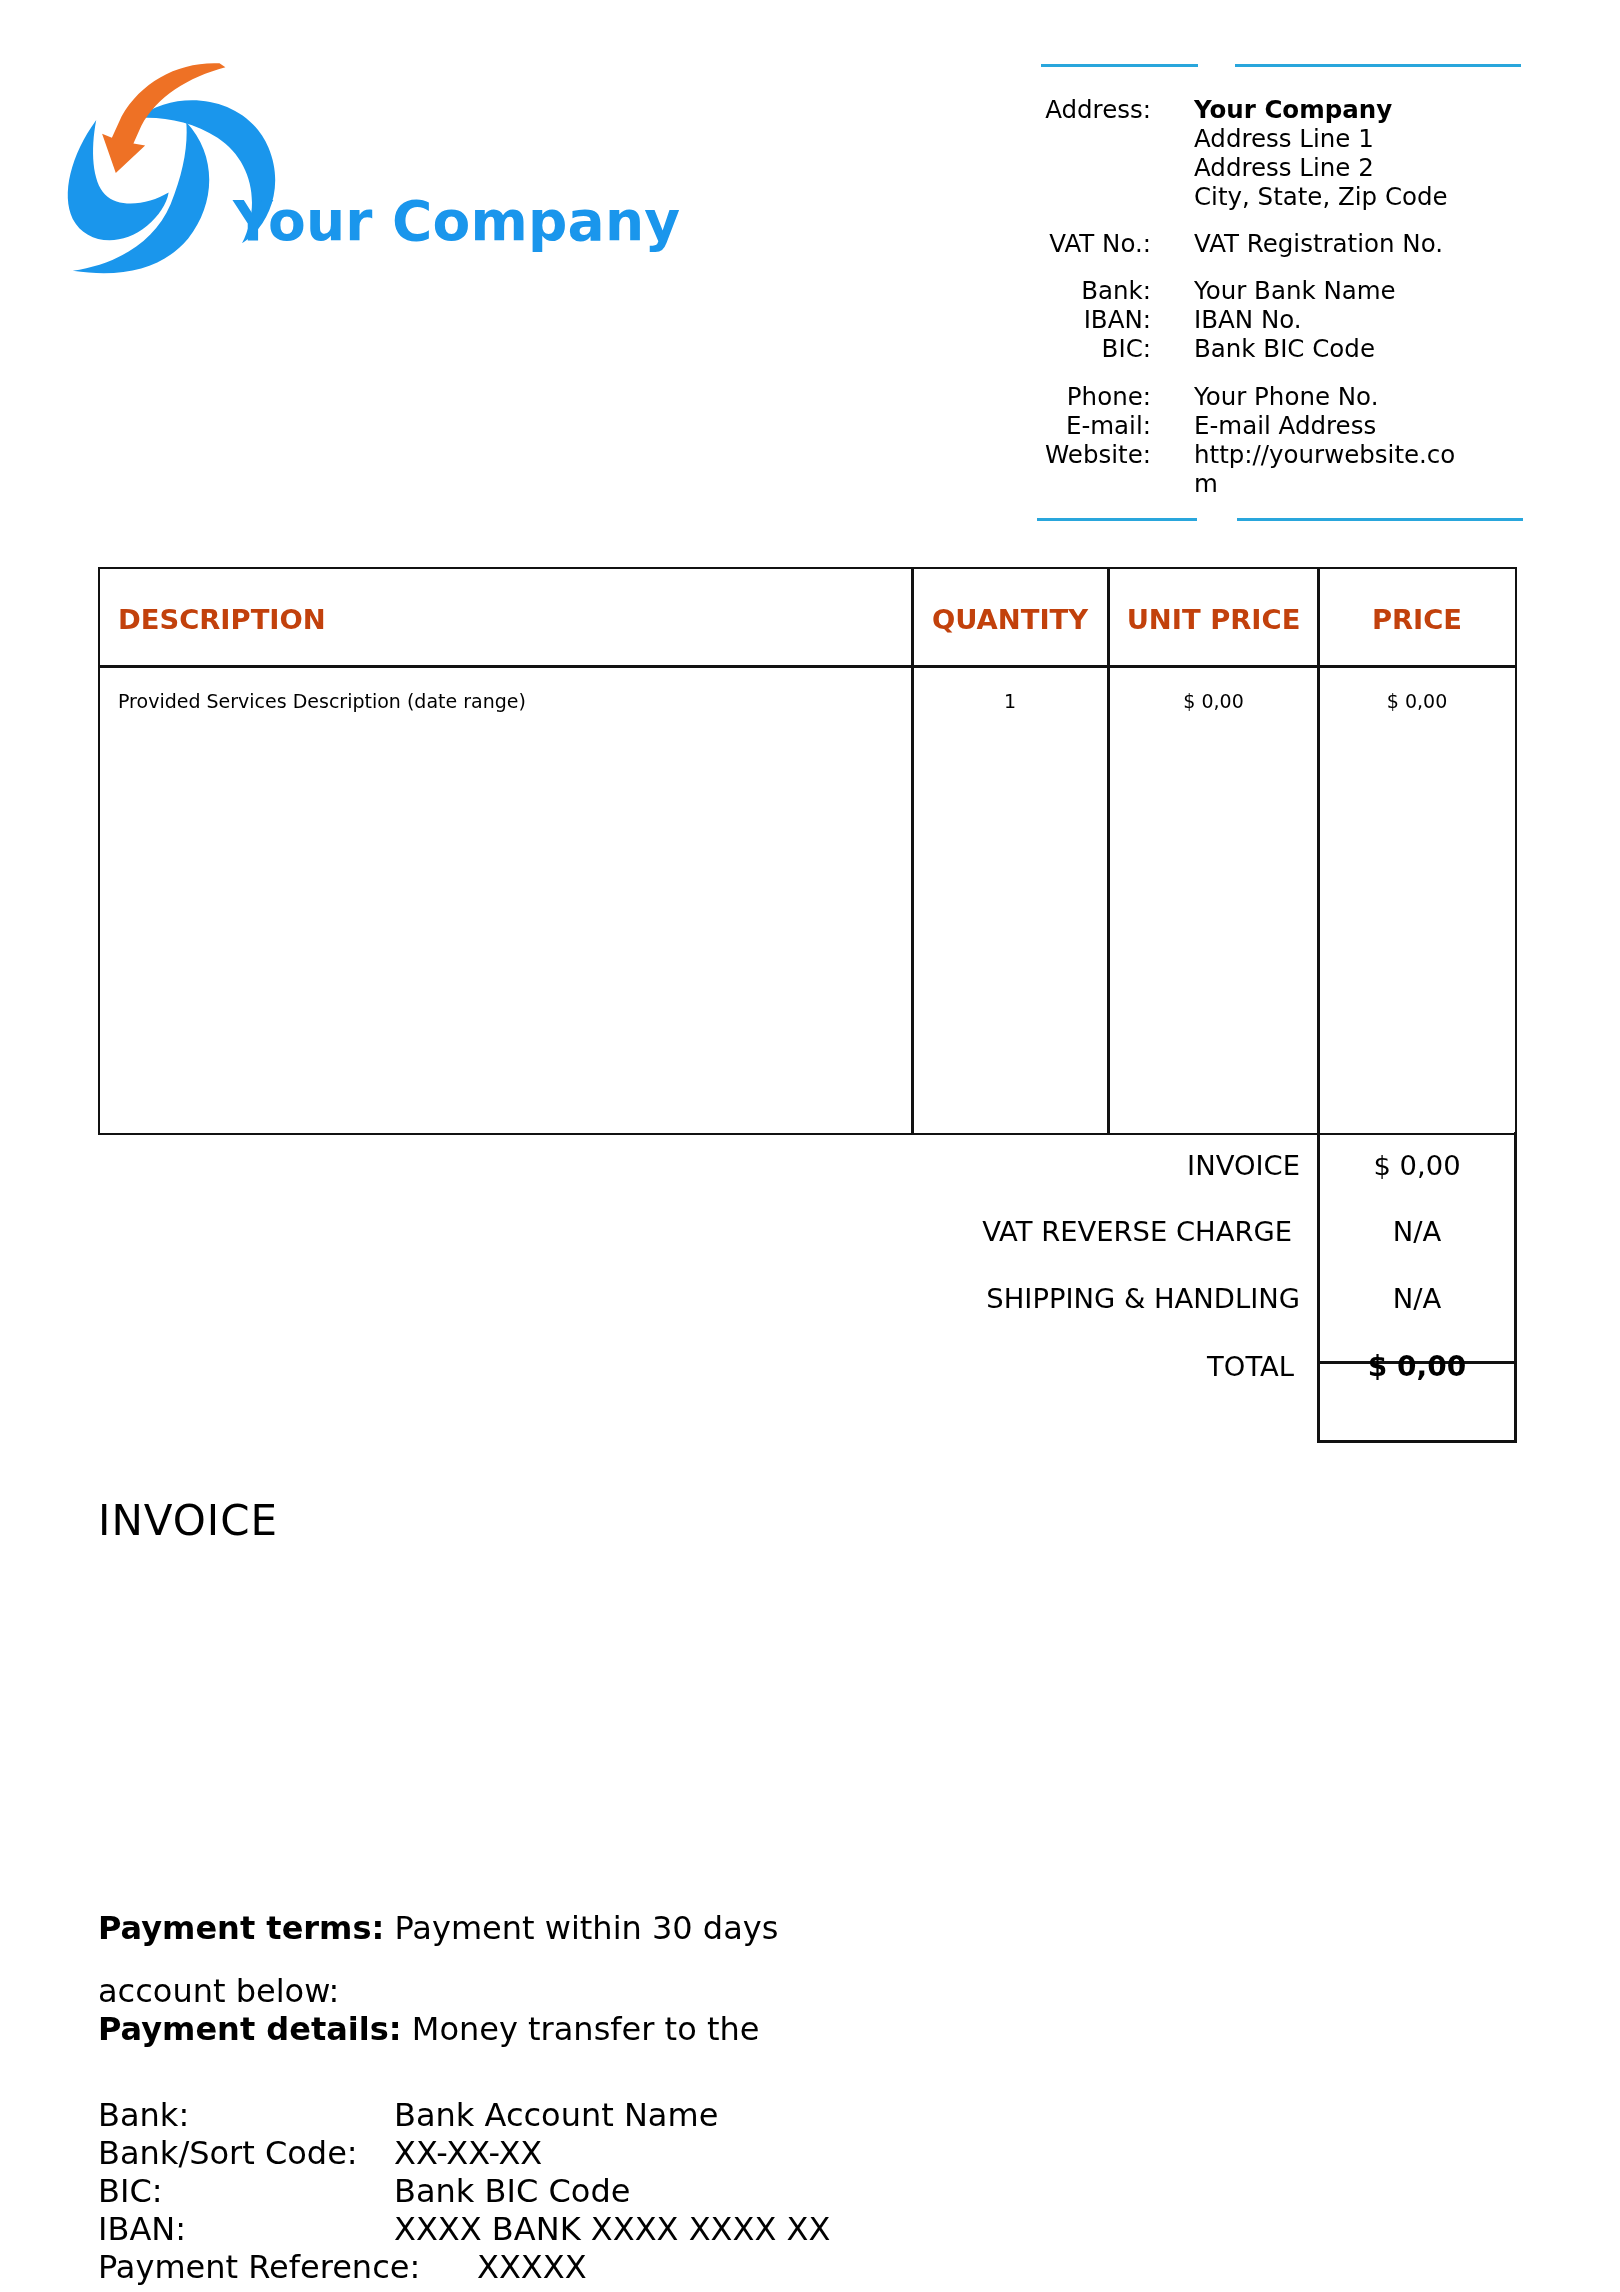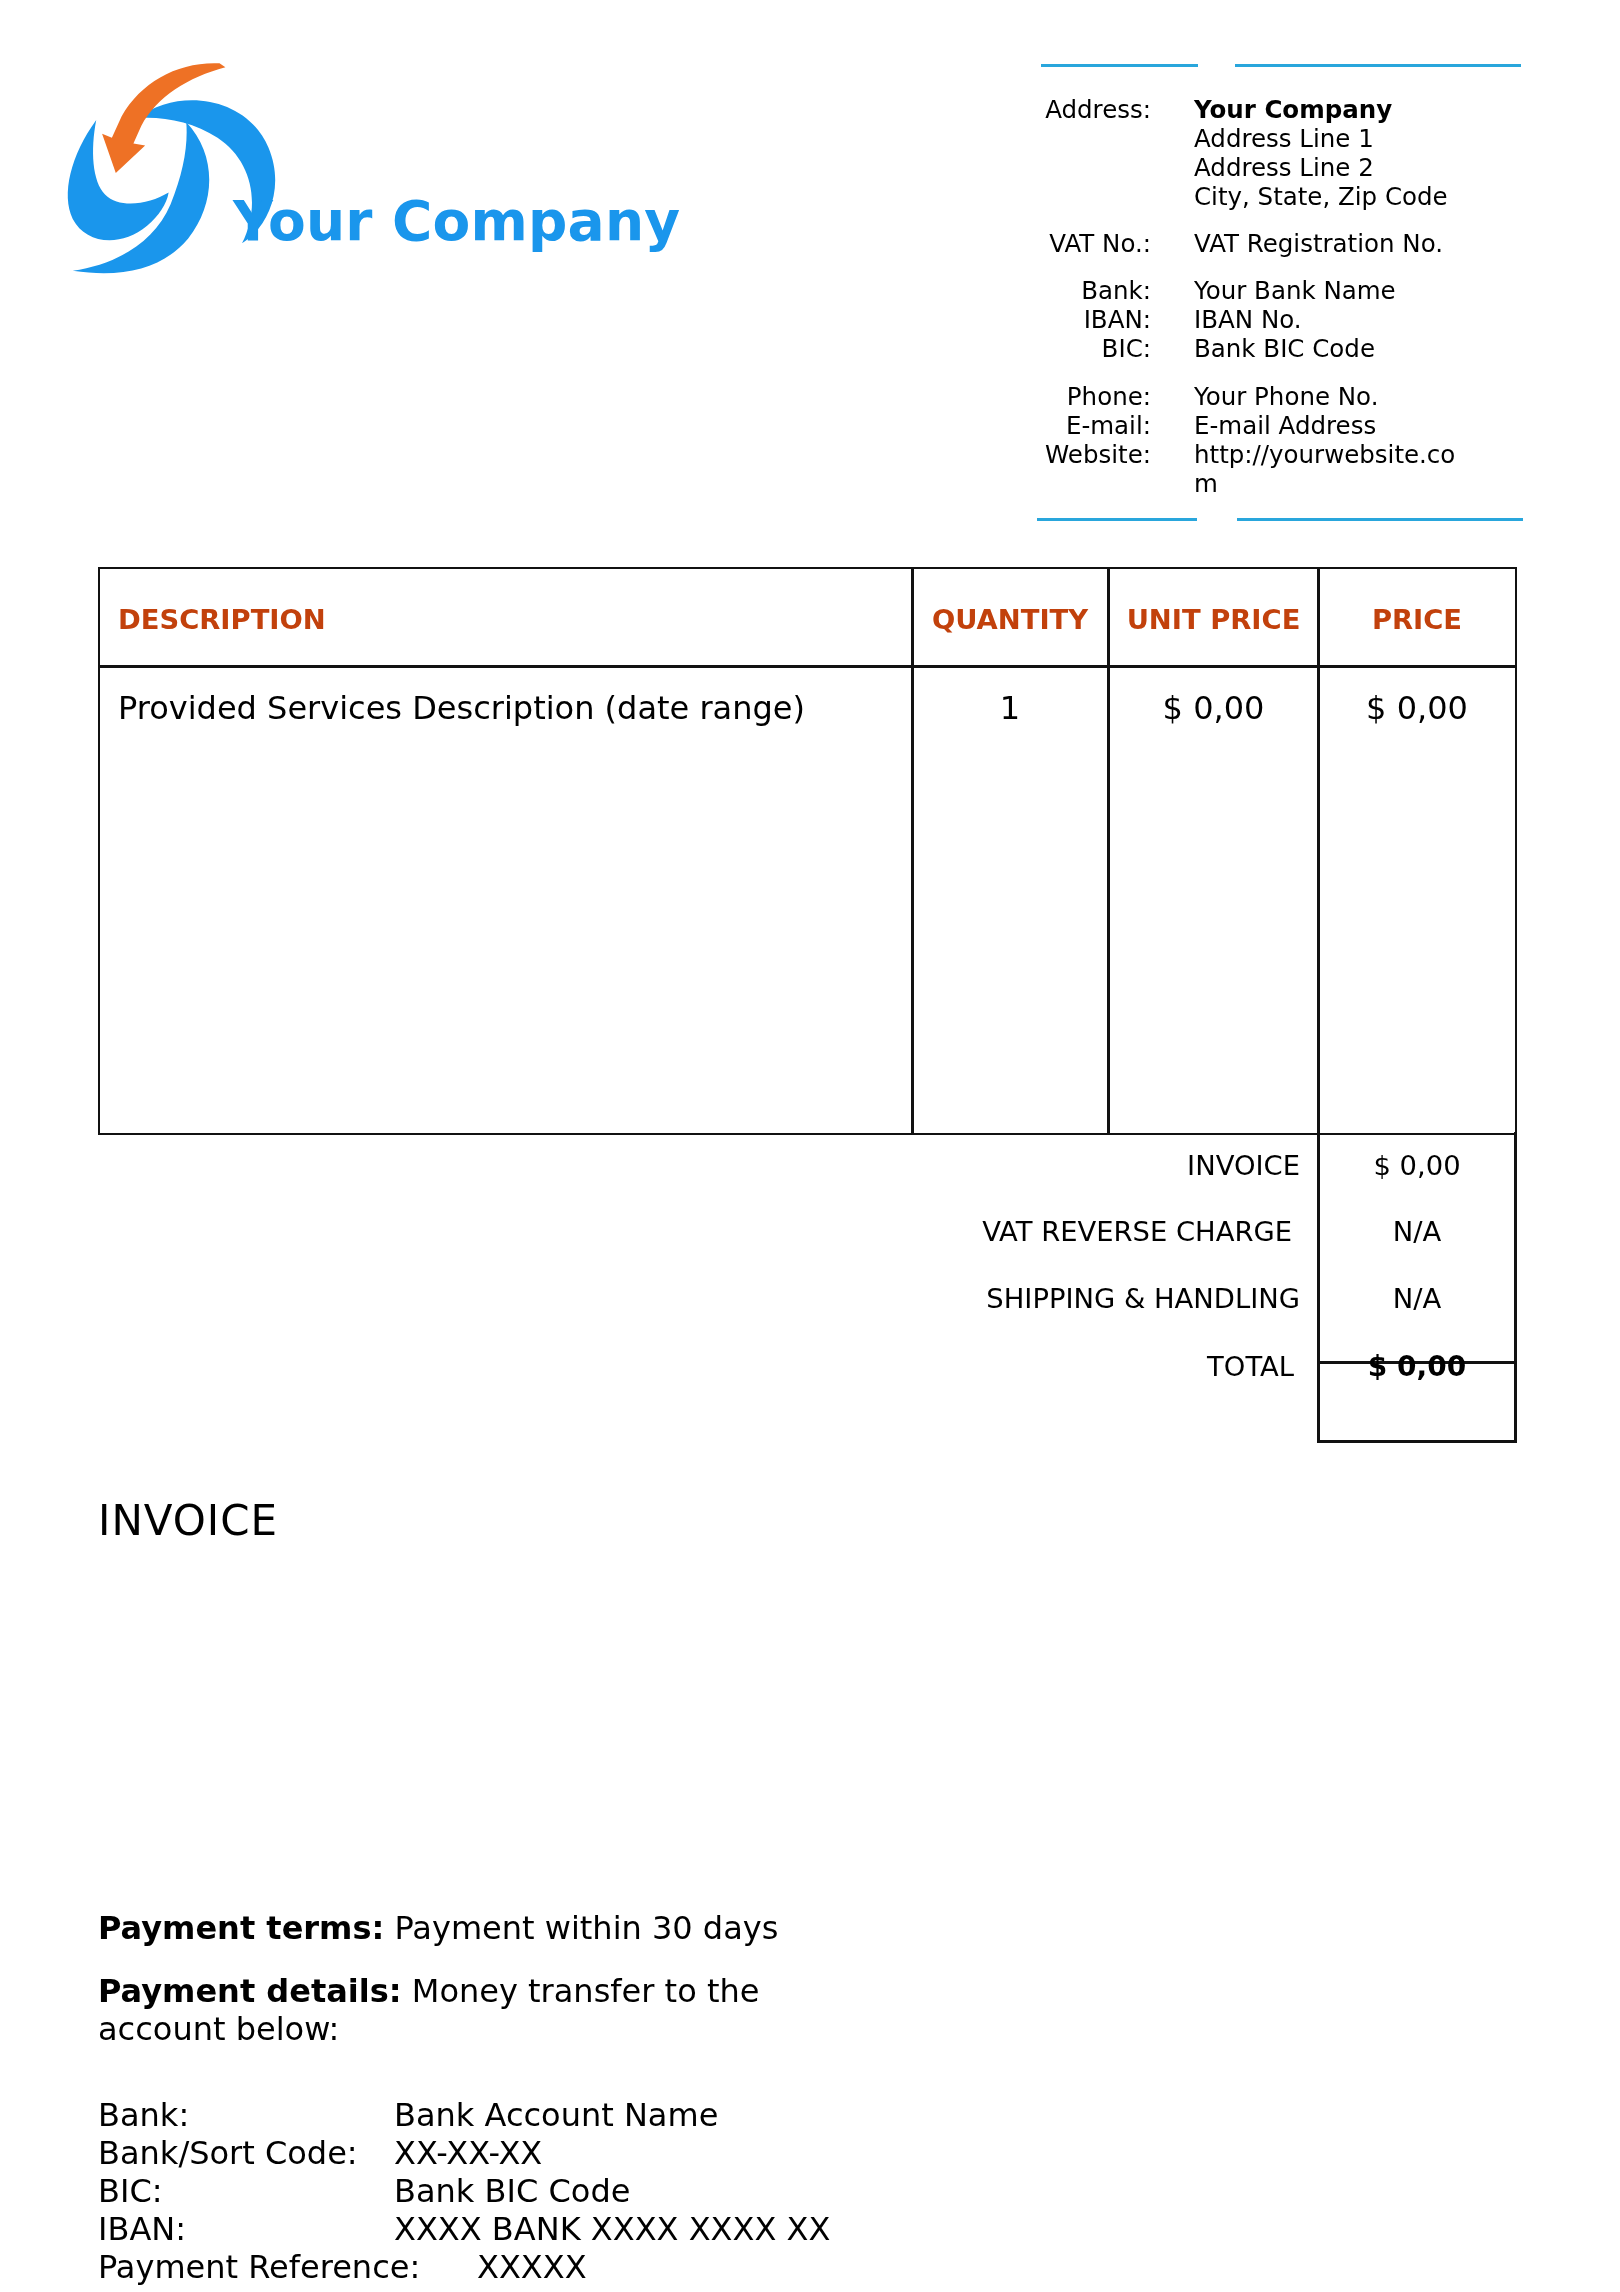--- a/index.html
+++ b/index.html
@@ -26,21 +26,21 @@
   .info-lines { flex: 1; }
   .info-lines div { white-space: nowrap; }
   .bold { font-weight: bold; }
   .tbl-frame { position: absolute; border: 2.5px solid #111; box-sizing: border-box; }
   .vline { position: absolute; width: 2.5px; background: #111; }
   .hline { position: absolute; height: 2.9px; background: #111; }
   .th {
     position: absolute; font-size: 27.4px; font-weight: bold; color: #c2410c;
     line-height: 1; white-space: nowrap;
   }
-  .td { position: absolute; font-size: 32px; line-height: 1; white-space: nowrap; }
+  .td { position: absolute; font-size: 19px; line-height: 1; white-space: nowrap; }
   .center { text-align: center; }
 
   .tot-label { position: absolute; font-size: 27.4px; line-height: 1; text-align: right; white-space: nowrap; }
   .tot-val { position: absolute; font-size: 27.4px; line-height: 1; text-align: center; white-space: nowrap; }
 
   .invoice-title { left: 98px; top: 1500px; font-size: 42px; line-height: 1; letter-spacing: 1px; }
 
   .pay { left: 98px; font-size: 32px; line-height: 38px; }
   .pay-grid { position: absolute; left: 98px; top: 2096px; font-size: 32px; line-height: 38px; }
   .pay-row { position: relative; height: 38px; white-space: nowrap; }
@@ -158,25 +158,25 @@
   <div class="tot-val bold" style="left:1319px; width:196px; top:1353px; font-size:28px;">$ 0,00</div>
 </div>
 
 <div class="abs invoice-title">INVOICE</div>
 
 <div class="abs pay" style="top:1909px;">
   <span class="bold">Payment terms:</span>
   <span>Payment within 30 days</span>
 </div>
 <div class="abs pay" style="top:1972px;">
+  <div>account below:</div>
   <div>
     <span class="bold">Payment details:</span>
     <span>Money transfer to the</span>
   </div>
-  <div>account below:</div>
 </div>
 
 <div class="pay-grid">
   <div class="pay-row">
     <span class="lbl">Bank:</span>
     <span class="val">Bank Account Name</span>
   </div>
   <div class="pay-row">
     <span class="lbl">Bank/Sort Code:</span>
     <span class="val">XX-XX-XX</span>

